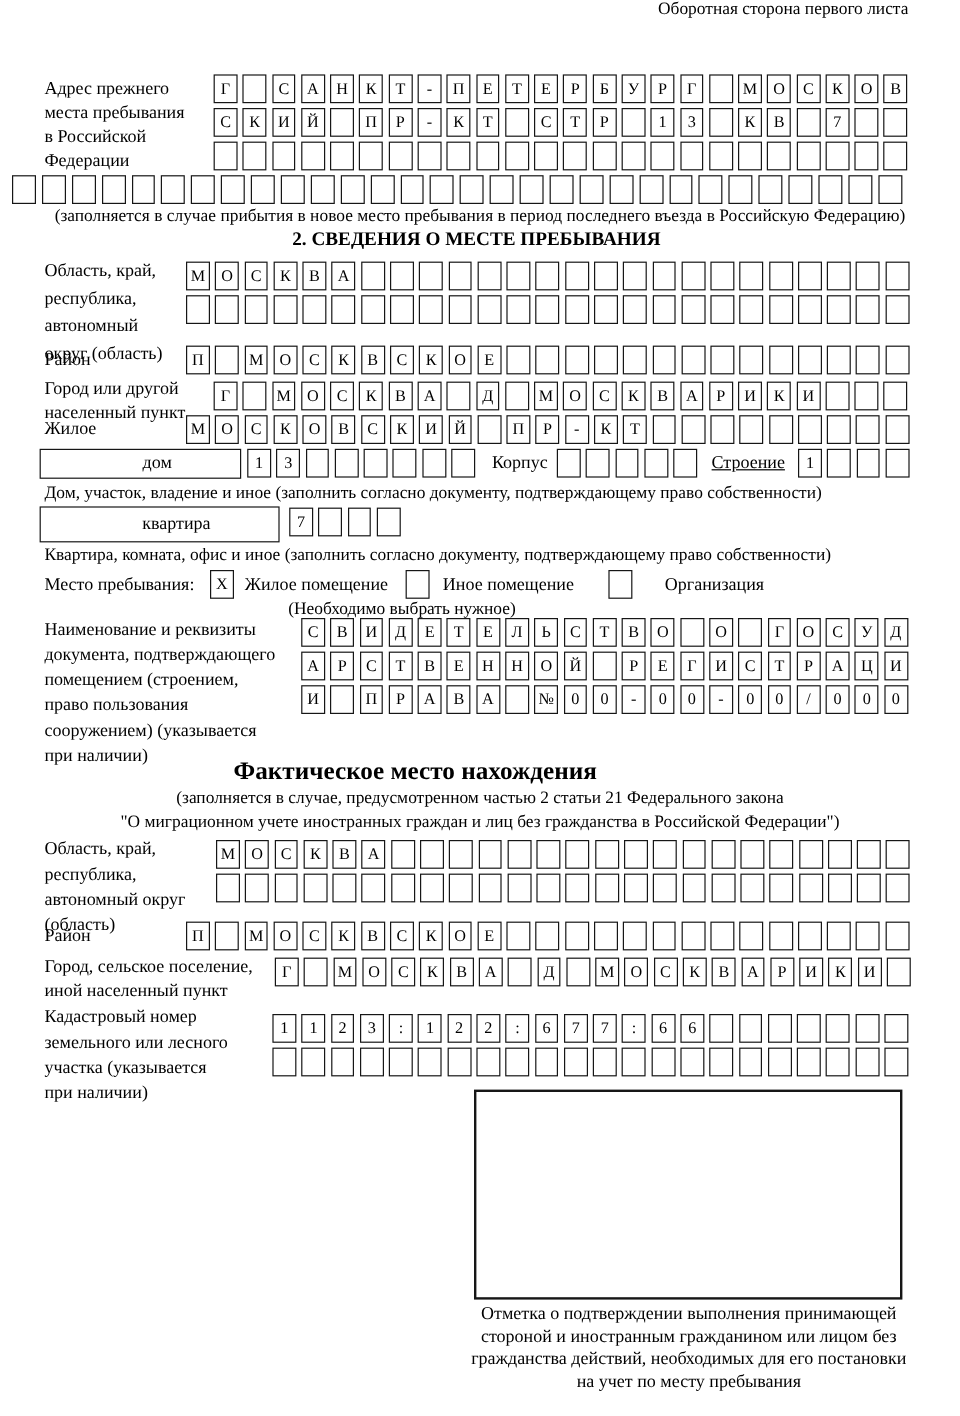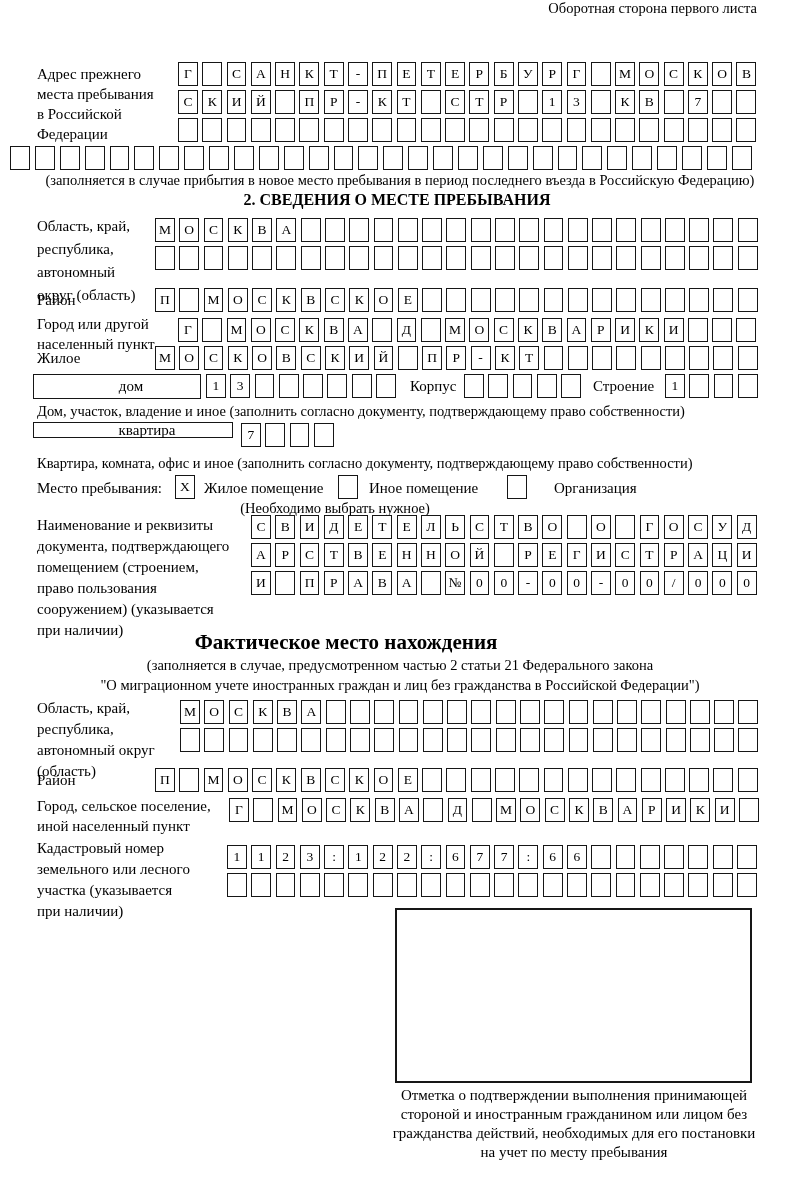--- a/index.html
+++ b/index.html
@@ -310,30 +310,30 @@
       <span class="cell"></span>
     </div>
   <div class="abs lbl" style="left:410px;top:376px;">Корпус</div>
   <div class="cellrow" style="left:464px;top:374px;">
       <span class="cell"></span>
       <span class="cell"></span>
       <span class="cell"></span>
       <span class="cell"></span>
       <span class="cell"></span>
     </div>
-  <div class="abs lbl" style="left:593px;top:376px;">Строение</div>
+  <div class="abs lbl" style="left:593px;top:376px;text-decoration:underline;">Строение</div>
   <div class="cellrow" style="left:665px;top:374px;">
       <span class="cell">1</span>
       <span class="cell"></span>
       <span class="cell"></span>
       <span class="cell"></span>
     </div>
   <div class="abs note" style="left:37px;top:403px;">Дом, участок, владение и иное (заполнить согласно документу, подтверждающему право собственности)</div>
 
-  <div class="wbox" style="left:33px;top:422px;width:200px;height:16px;">квартира</div>
+  <div class="wbox" style="left:33px;top:422px;width:200px;height:30px;">квартира</div>
   <div class="cellrow" style="left:241px;top:423px;">
       <span class="cell">7</span>
       <span class="cell"></span>
       <span class="cell"></span>
       <span class="cell"></span>
     </div>
   <div class="abs note" style="left:37px;top:455px;">Квартира, комната, офис и иное (заполнить согласно документу, подтверждающему право собственности)</div>
 
   <div class="abs lbl" style="left:37px;top:478px;">Место пребывания:</div>
   <div class="cellrow" style="left:175px;top:475px;">

